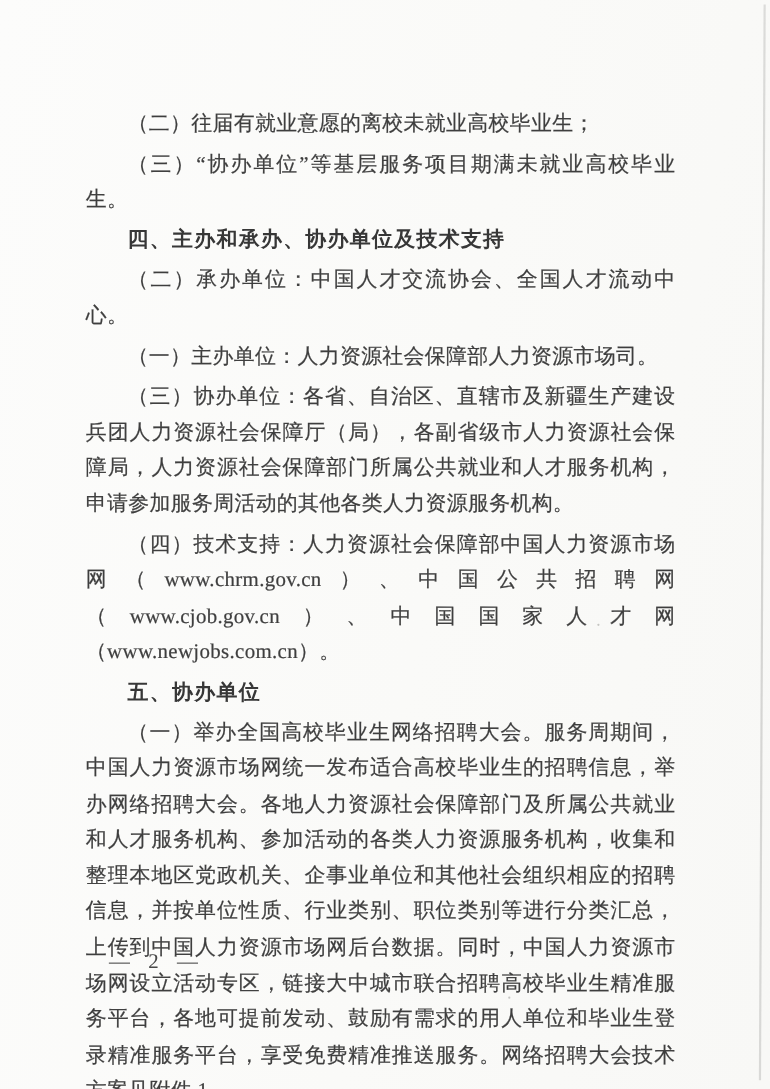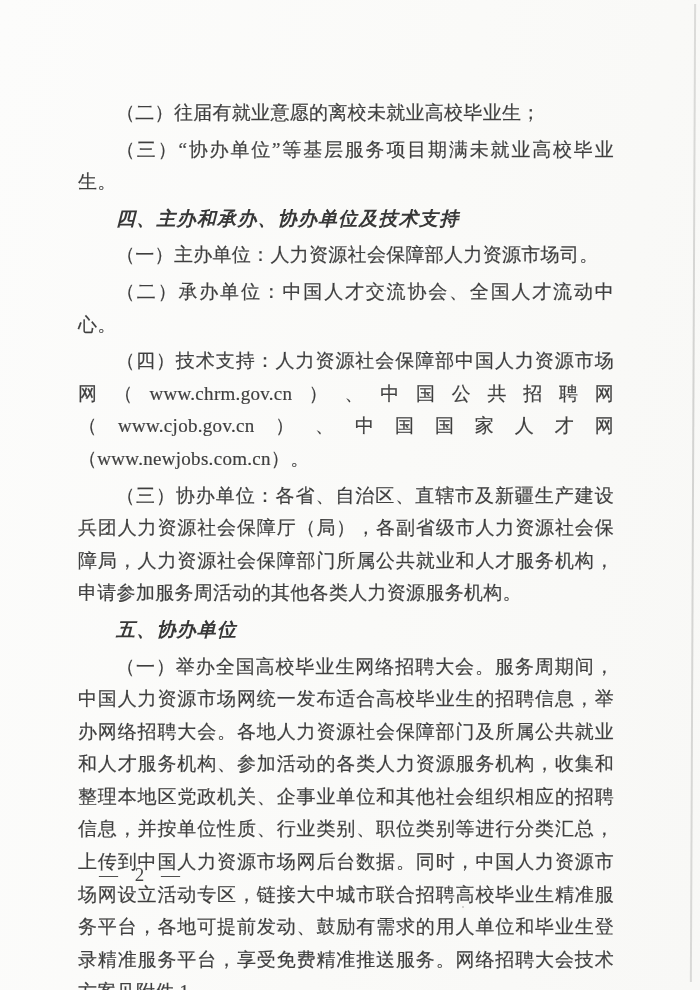--- a/index.html
+++ b/index.html
@@ -35,21 +35,20 @@
     margin: 0 0 4px 0;
     text-indent: 2em;
     -webkit-text-stroke: 0.2px #4a4a4a;
   }
   .para.heading {
     font-family: "Liberation Sans", "DejaVu Sans", sans-serif;
     font-weight: bold;
     color: #373737;
     -webkit-text-stroke: 0;
     letter-spacing: 1.2px;
-    font-style: italic;
   }
   .page-number {
     position: absolute;
     left: 99px;
     top: 864px;
     font-size: 19px;
     letter-spacing: 6px;
     color: #474747;
   }
   .scan-edge-line {
@@ -76,24 +75,24 @@
 </style>
 </head>
 <body>
 
 <div class="page">
 
   <div class="doc-body">
     <p class="para">（二）往届有就业意愿的离校未就业高校毕业生；</p>
     <p class="para">（三）“协办单位”等基层服务项目期满未就业高校毕业生。</p>
     <p class="para heading">四、主办和承办、协办单位及技术支持</p>
+    <p class="para">（二）承办单位：中国人才交流协会、全国人才流动中心。</p>
     <p class="para">（一）主办单位：人力资源社会保障部人力资源市场司。</p>
-    <p class="para">（二）承办单位：中国人才交流协会、全国人才流动中心。</p>
+    <p class="para">（三）协办单位：各省、自治区、直辖市及新疆生产建设兵团人力资源社会保障厅（局），各副省级市人力资源社会保障局，人力资源社会保障部门所属公共就业和人才服务机构，申请参加服务周活动的其他各类人力资源服务机构。</p>
     <p class="para">（四）技术支持：人力资源社会保障部中国人力资源市场网（www.chrm.gov.cn）、中国公共招聘网（www.cjob.gov.cn）、中国国家人才网（www.newjobs.com.cn）。</p>
-    <p class="para">（三）协办单位：各省、自治区、直辖市及新疆生产建设兵团人力资源社会保障厅（局），各副省级市人力资源社会保障局，人力资源社会保障部门所属公共就业和人才服务机构，申请参加服务周活动的其他各类人力资源服务机构。</p>
     <p class="para heading">五、协办单位</p>
     <p class="para">（一）举办全国高校毕业生网络招聘大会。服务周期间，中国人力资源市场网统一发布适合高校毕业生的招聘信息，举办网络招聘大会。各地人力资源社会保障部门及所属公共就业和人才服务机构、参加活动的各类人力资源服务机构，收集和整理本地区党政机关、企事业单位和其他社会组织相应的招聘信息，并按单位性质、行业类别、职位类别等进行分类汇总，上传到中国人力资源市场网后台数据。同时，中国人力资源市场网设立活动专区，链接大中城市联合招聘高校毕业生精准服务平台，各地可提前发动、鼓励有需求的用人单位和毕业生登录精准服务平台，享受免费精准推送服务。网络招聘大会技术方案见附件 1。</p>
   </div>
 
   <div class="page-number">— 2 —</div>
 
   <div class="scan-edge-line"></div>
   <div class="speck s1"></div>
   <div class="speck s2"></div>
   <div class="speck s3"></div>

